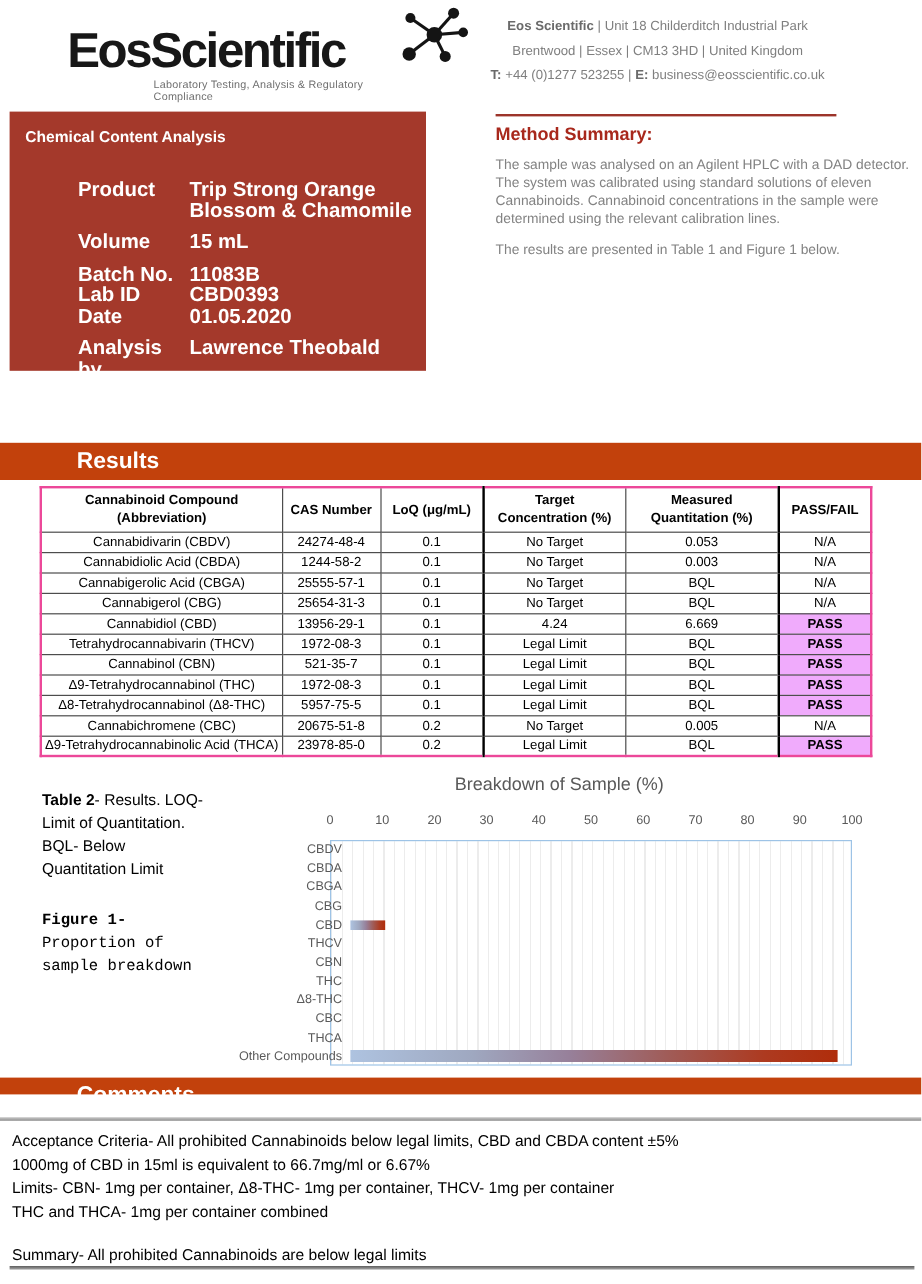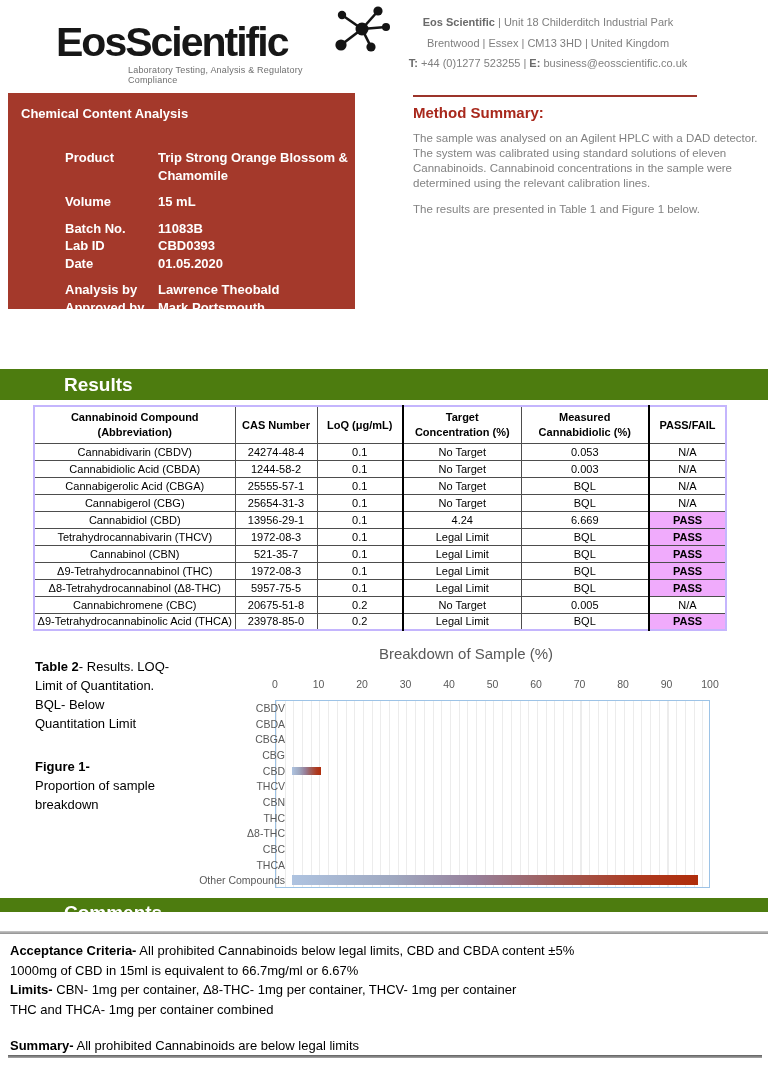--- a/index.html
+++ b/index.html
@@ -24,60 +24,60 @@
     position: absolute; left: 398px; top: 12px; width: 300px;
     text-align: center; font-size: 11px; line-height: 20.5px; color: #7f7f7f;
   }
   .contact-block b { color: #6a6a6a; }
   .contact-rule { position: absolute; left: 413px; top: 95px; width: 284px; height: 2px; background: #9c342a; }
 
   
   .info-box { position: absolute; left: 8px; top: 93px; width: 347px; height: 216px; background: #a4392b; color: #fff; }
   .info-title { font-size: 13px; font-weight: bold; padding: 13px 0 0 13px; }
   .info-rows { position: absolute; left: 13px; top: 56px; right: 6px; }
-  .info-row { display: flex; line-height: 17.5px; font-size: 13px; font-weight: bold; padding-left: 44px; }
+  .info-row { display: flex; line-height: 17.5px; font-size: 17px; font-weight: bold; padding-left: 44px; }
   .info-row.group-start { margin-top: 9px; }
   .info-label { width: 93px; flex: none; font-weight: bold; }
   .info-value { flex: 1; font-weight: bold; }
 
   
   .method { position: absolute; left: 413px; top: 104px; width: 350px; }
   .method-title { color: #a8281c; font-size: 15px; font-weight: bold; margin-bottom: 10px; }
   .method p { font-size: 11.5px; color: #828282; line-height: 15px; margin-bottom: 11px; }
 
   
   .passed-banner {
     position: absolute; left: 8px; top: 321px; width: 372px; height: 36px;
     background: #8ed24b; color: #fff; font-size: 24px; font-weight: bold;
     line-height: 36px; padding-left: 40px; letter-spacing: 1px;
   }
-  .section-bar { position: absolute; left: 0; width: 768px; background: #4d7c0f; }
+  .section-bar { position: absolute; left: 0; width: 768px; background: #c2410c; }
   .section-bar .bar-label { color: #fff; font-weight: bold; font-size: 19px; margin-left: 64px; }
   .results-bar { top: 369px; height: 31px; line-height: 31px; }
   .comments-bar { top: 898px; height: 14px; line-height: 30px; }
   .comments-underline { position: absolute; left: 0; top: 931px; width: 768px; height: 3px; background: linear-gradient(#c9c9c9, #8f8f8f); }
 
   
   .results-table {
     position: absolute; left: 33px; top: 405px;
     border-collapse: collapse; font-size: 11px; text-align: center;
-    border: 2px solid #c4b5fd;
+    border: 2px solid #ec4899;
   }
   .results-table th, .results-table td {
     border: 1px solid #4d4d4d; padding: 1px 2px; vertical-align: middle;
   }
   .results-table th { font-weight: bold; height: 37px; white-space: pre-line; line-height: 1.3; }
   .results-table td { height: 17px; }
   .results-table th:nth-child(4), .results-table td:nth-child(4),
   .results-table th:nth-child(6), .results-table td:nth-child(6) { border-left: 2px solid #000; }
   .results-table td.pass { background: #f0abfc; font-weight: bold; }
 
   
   .notes { position: absolute; left: 35px; top: 657px; width: 142px; font-size: 13px; line-height: 19px; color: #000; }
-  .figure-note { margin-top: 24px; }
+  .figure-note { margin-top: 24px; font-family: Liberation Mono, monospace; }
   .figure-note .lead { display: block; }
 
   
   .chart { position: absolute; left: 170px; top: 645px; width: 592px; height: 248px; }
   .chart-title { text-align: center; font-size: 15px; color: #595959; }
   .chart-axis { position: absolute; left: 105px; top: 33px; width: 435px; height: 14px; font-size: 10.5px; color: #595959; }
   .chart-axis .tick { position: absolute; transform: translateX(-50%); }
   .plot {
     position: absolute; left: 105px; top: 55px; width: 435px; height: 188px;
     border: 1px solid #9dc3e6;
@@ -88,21 +88,21 @@
   .cat-label { width: 105px; flex: none; text-align: right; padding-right: 7px; font-size: 10.5px; color: #595959; }
   .bar-track { position: relative; flex: 1; height: 100%; }
   .bar {
     position: absolute; left: 0; top: 50%; transform: translateY(-50%); height: 8px;
     background: linear-gradient(to right, #aec3e0 0%, #9fa8c0 25%, #97809a 45%, #a05c58 65%, #ad3a20 85%, #b02d0b 100%);
   }
   .bar.big { height: 10px; }
 
   
   .comments-text { position: absolute; left: 10px; top: 941px; width: 750px; font-size: 13px; line-height: 19.5px; }
-  .comments-text .lead, .summary-line .lead { font-weight: bold; }
+  .comments-text .lead, .summary-line .lead { font-weight: normal; }
   .summary-line { position: absolute; left: 10px; top: 1038px; width: 750px; font-size: 13px; }
   .bottom-rule { position: absolute; left: 8px; top: 1055px; width: 754px; height: 3px; background: linear-gradient(#5d5d5d, #a8a8a8); }
 </style>
 </head>
 <body>
 
 <div class="page">
 
   <div class="logo-block">
     <div class="logo-text">EosScientific</div>
@@ -191,21 +191,21 @@
     </colgroup>
     <thead>
         <tr>
           <th>Cannabinoid Compound
 (Abbreviation)</th>
           <th>CAS Number</th>
           <th>LoQ (μg/mL)</th>
           <th>Target
 Concentration (%)</th>
           <th>Measured
-Cannabidiolic (%)</th>
+Quantitation (%)</th>
           <th>PASS/FAIL</th>
         </tr>
       </thead>
     <tbody>
         <tr>
           <td>Cannabidivarin (CBDV)</td>
           <td>24274-48-4</td>
           <td>0.1</td>
           <td>No Target</td>
           <td>0.053</td>

